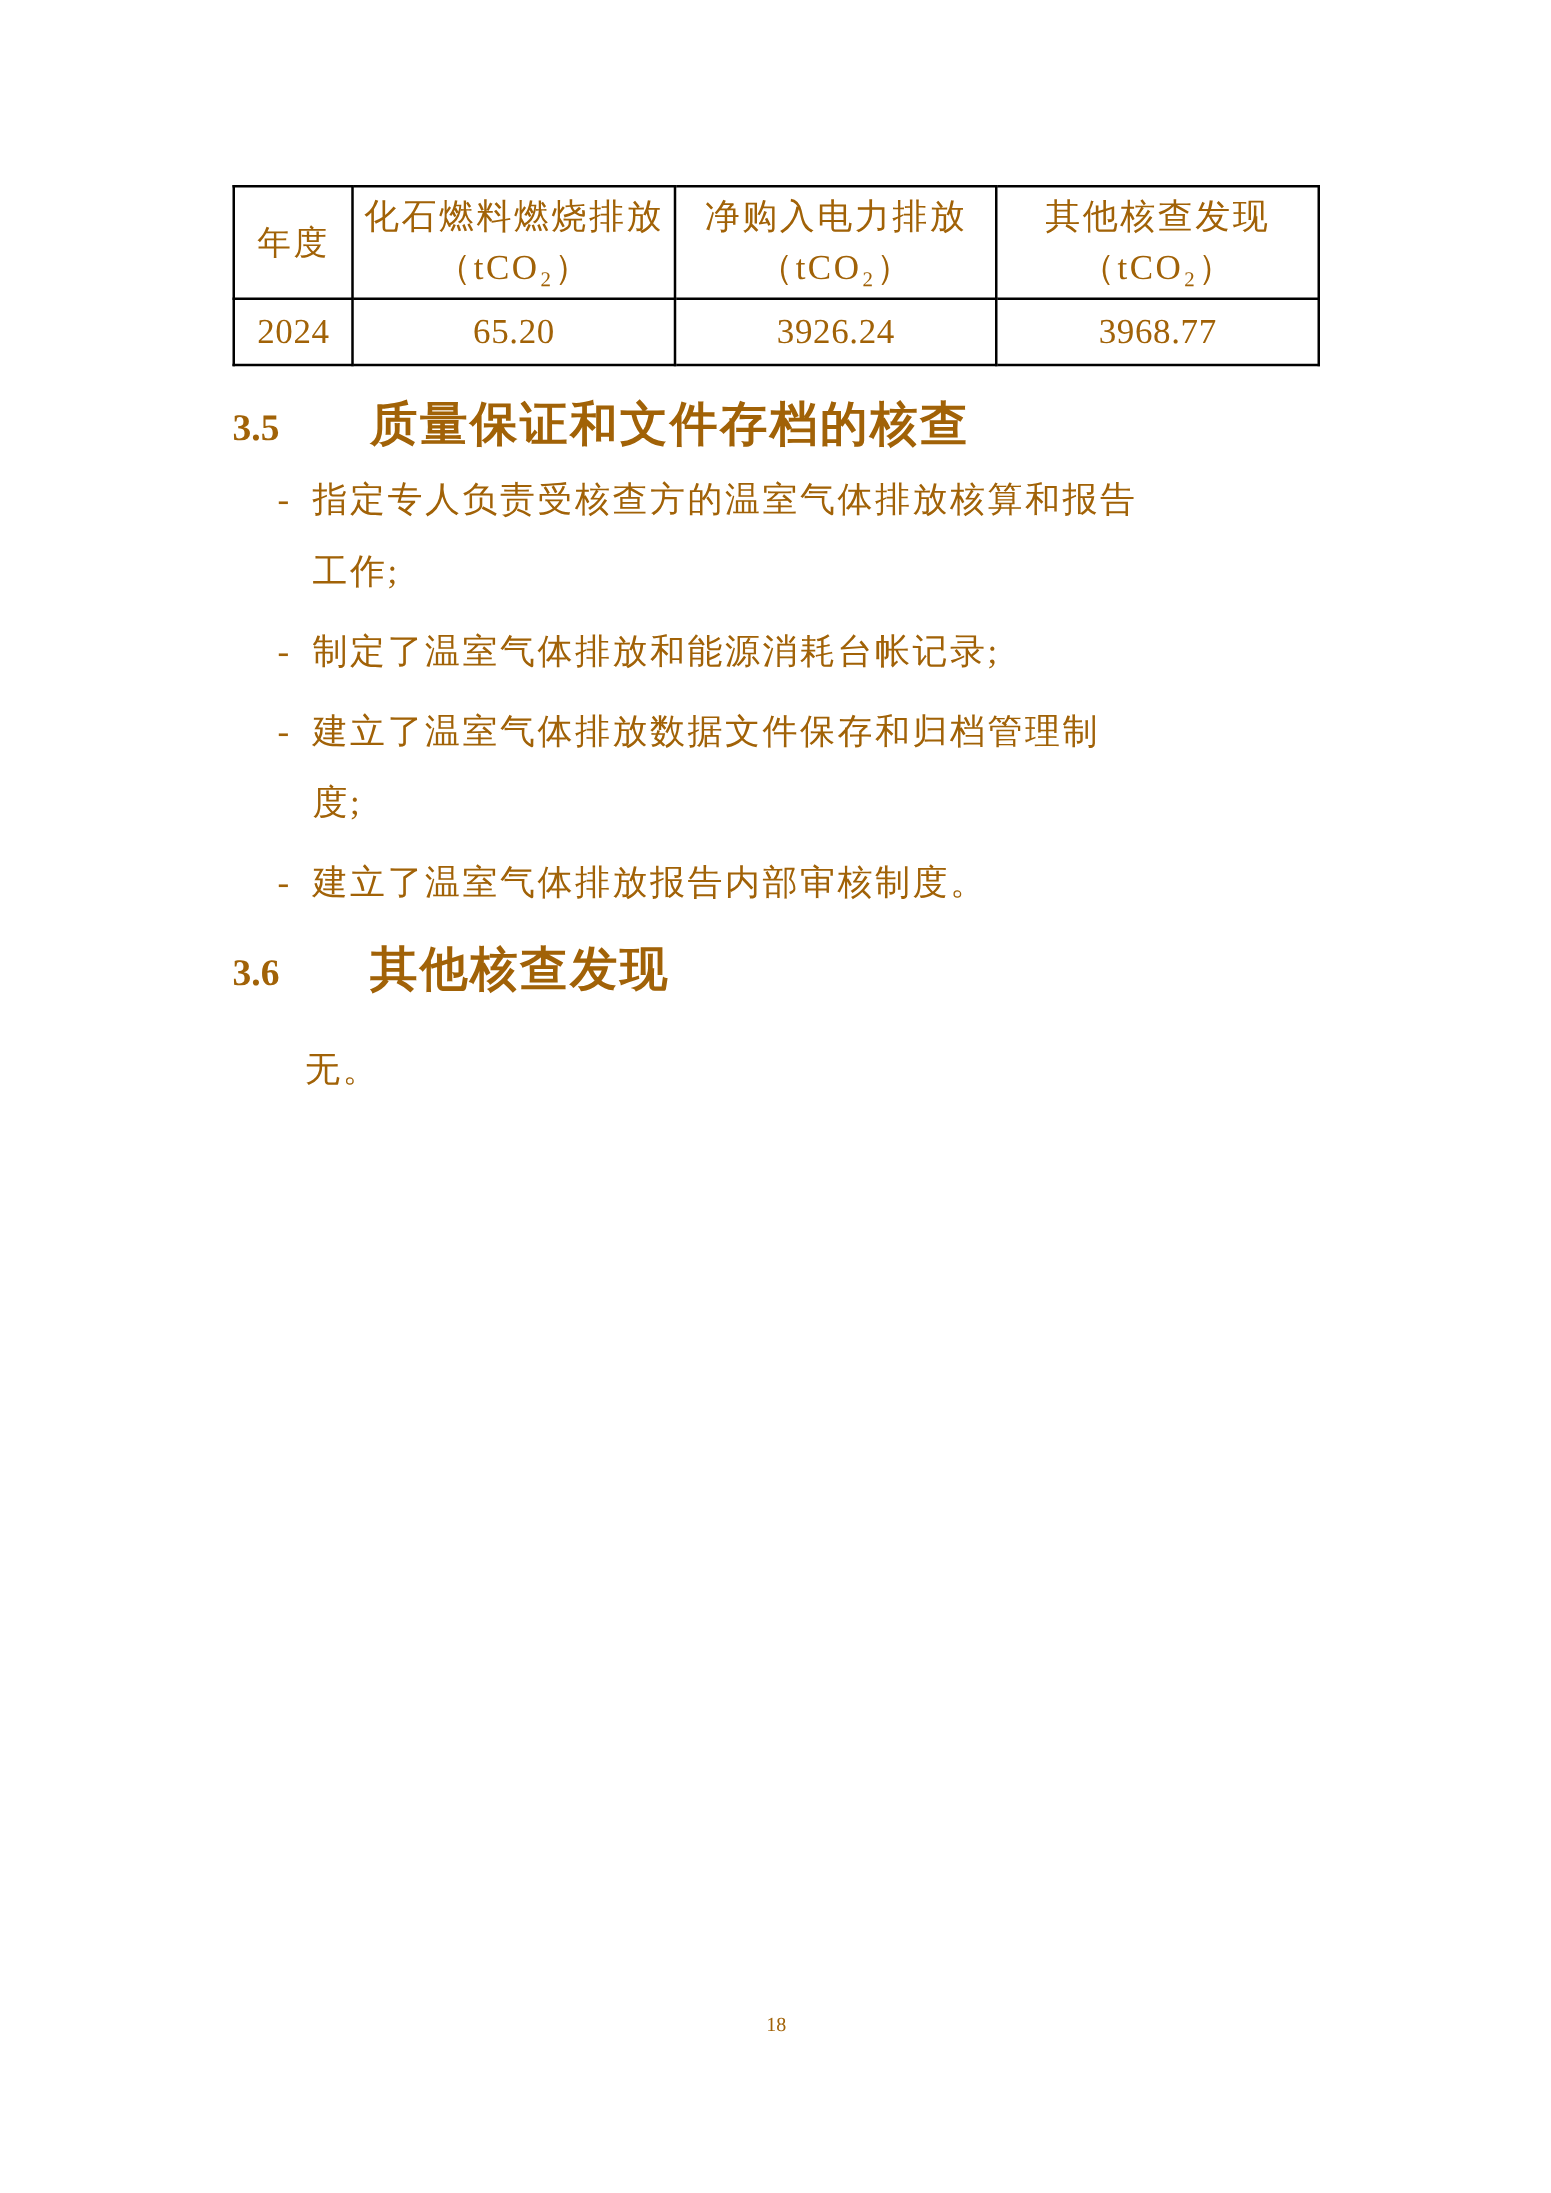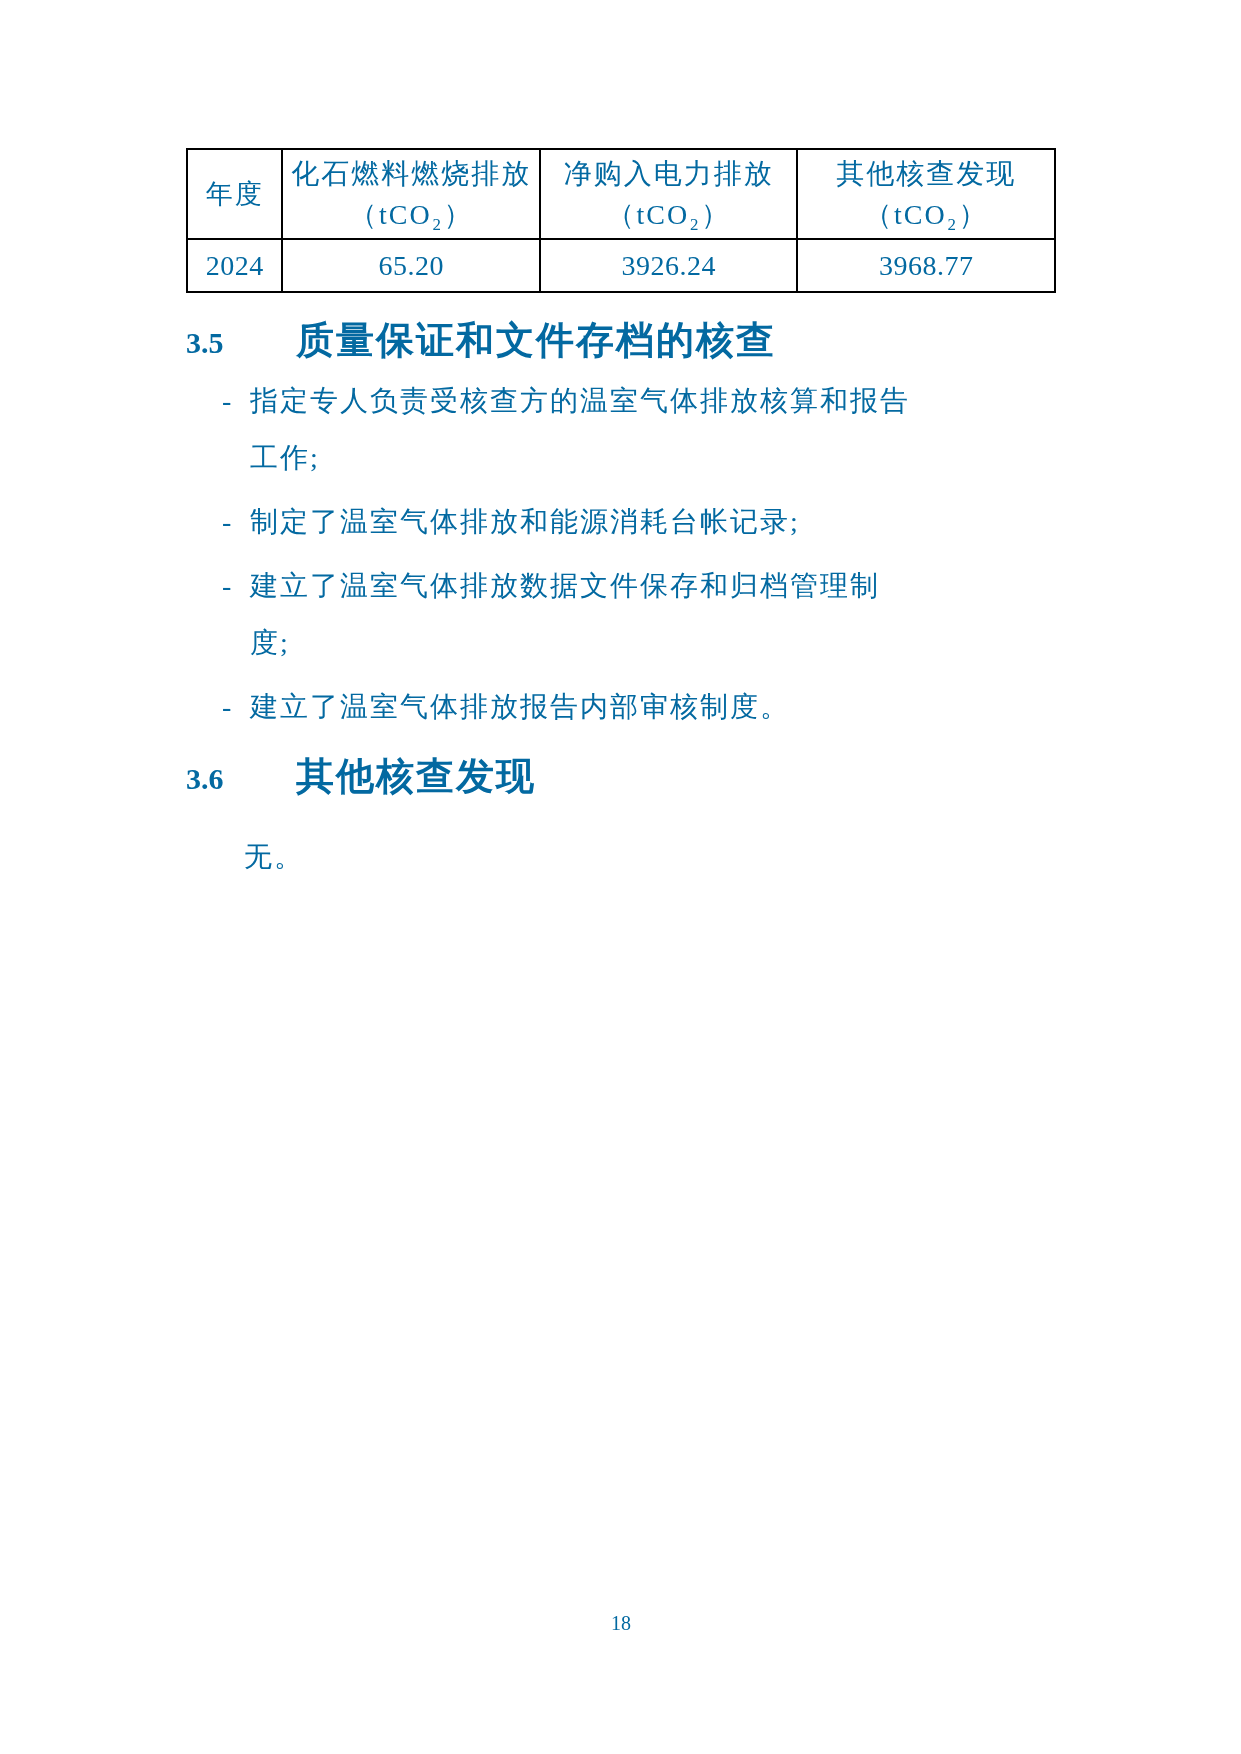--- a/index.html
+++ b/index.html
@@ -1,20 +1,20 @@
 <!DOCTYPE html>
 <html lang="zh"><head>
 <meta charset="utf-8">
 <style>
   html,body { margin:0; padding:0; background:#ffffff; }
   .page {
     position:relative;
     width:1096px; height:1754px;
     background:#ffffff;
-    color:#0369a1;
+    color:#a16207;
     font-family:"Liberation Serif","DejaVu Serif",serif;
     box-sizing:border-box;
     padding:148px 185px 0 186px;
     overflow:hidden;
   }
 
   
   table.emis-table {
     border-collapse:collapse;
     width:870px;
@@ -85,21 +85,21 @@
     text-indent:58px;
     letter-spacing:2px;
   }
 
   .page-number {
     position:absolute;
     top:1612px;
     left:186px;
     width:870px;
     text-align:center;
-    font-size:20px;
+    font-size:16px;
   }
 </style>
 </head>
 <body>
 
 <div class="page">
 
   <table class="emis-table">
     <colgroup>
       <col class="c-year">

